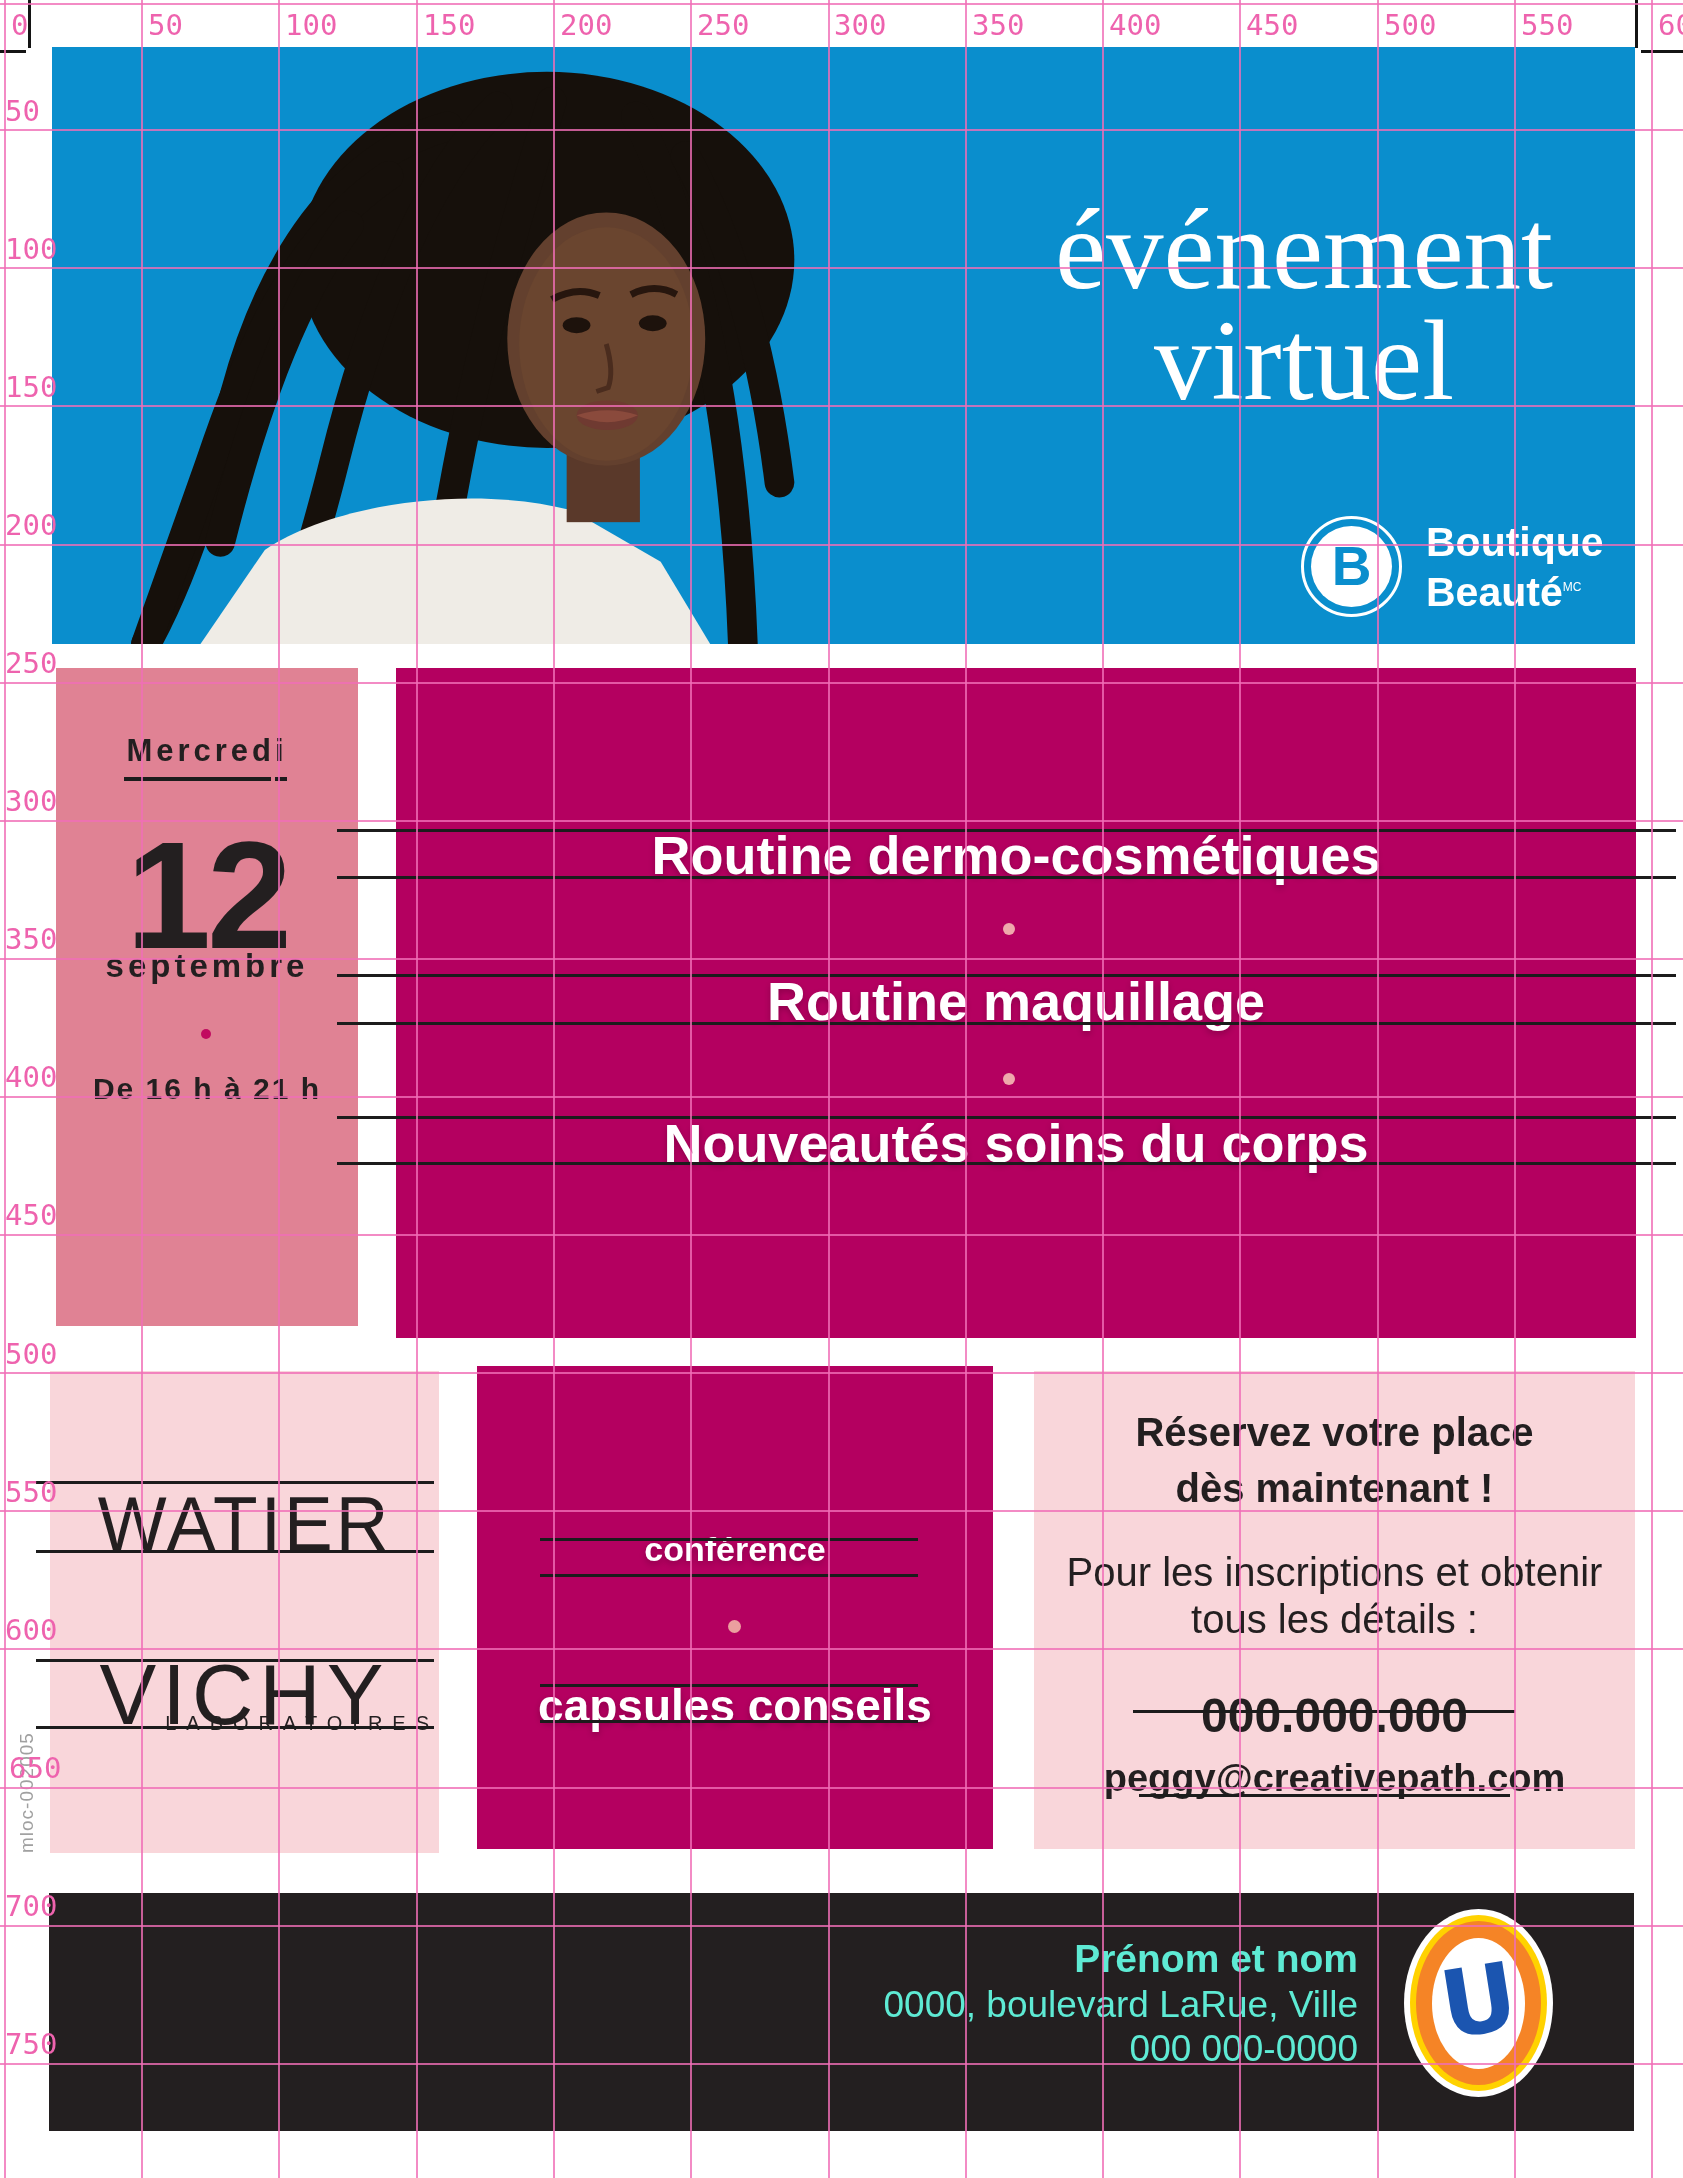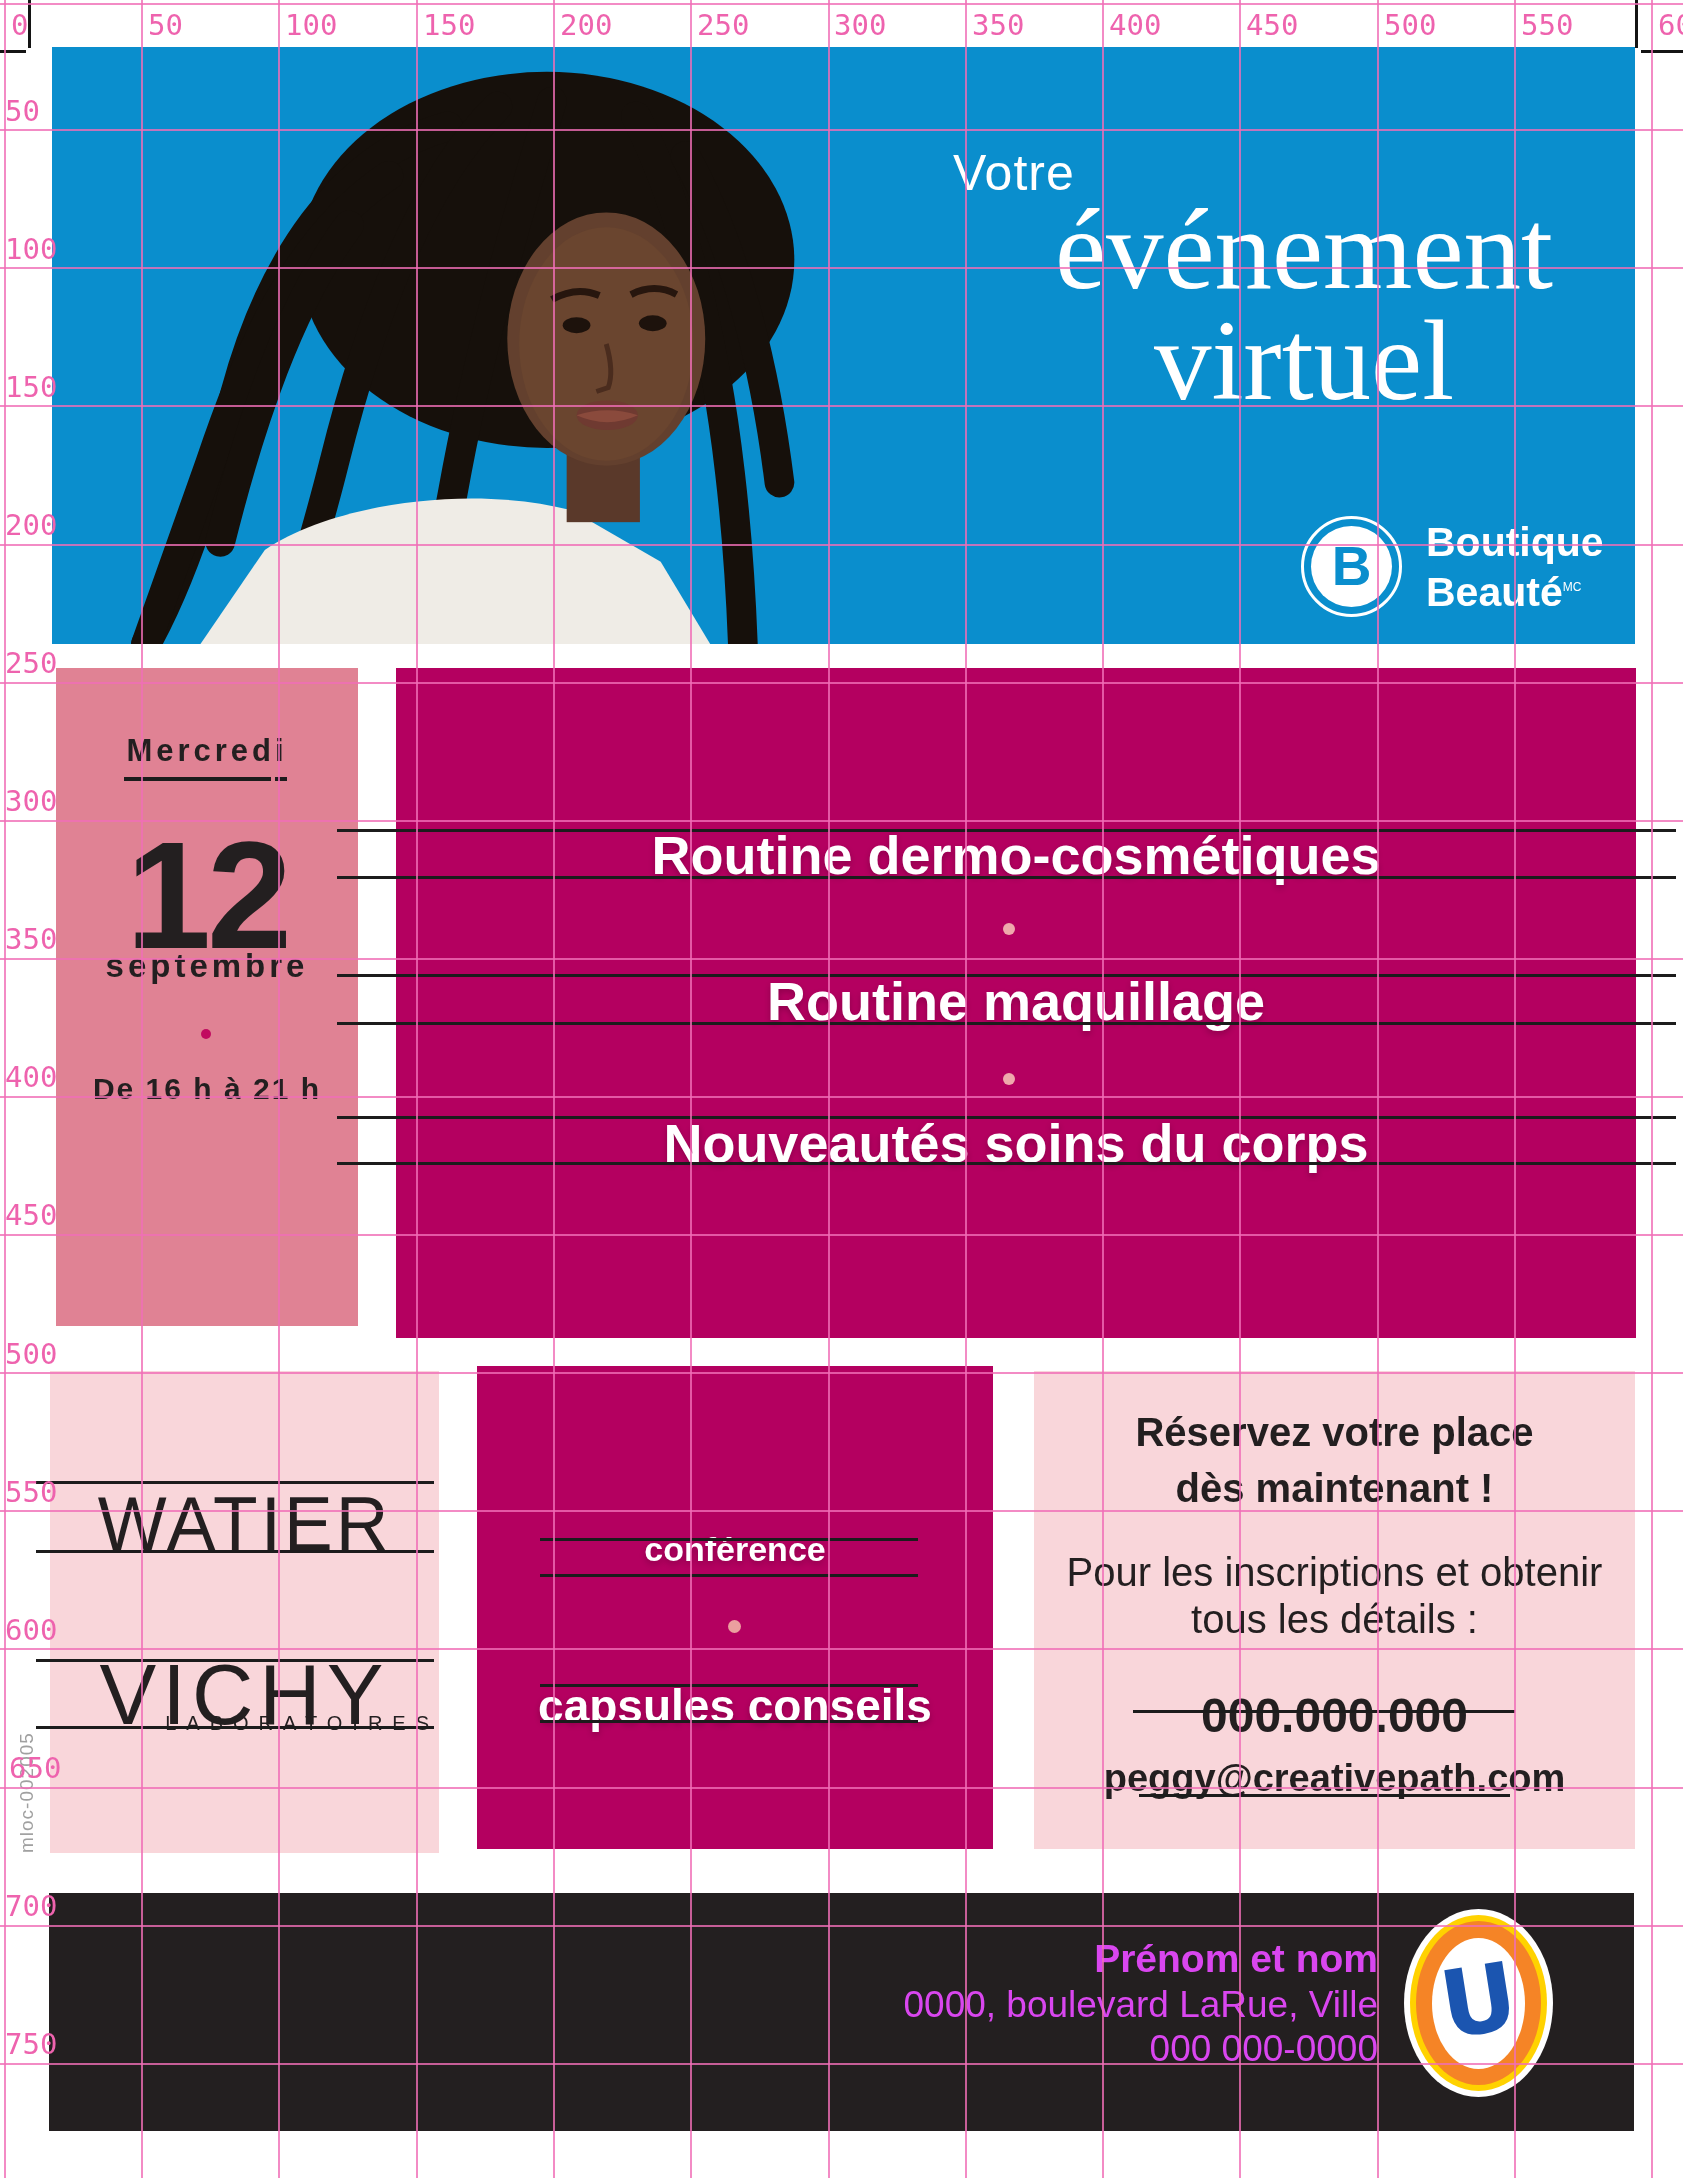--- a/index.html
+++ b/index.html
@@ -55,21 +55,20 @@
       <ellipse cx="560" cy="295" rx="100" ry="128" fill="#63402e"></ellipse>
       <ellipse cx="560" cy="300" rx="88" ry="118" fill="#6a452f"></ellipse>
       <path d="M505,255 q25,-14 48,-4" stroke="#27160e" stroke-width="7" fill="none"></path>
       <path d="M585,250 q24,-12 46,0" stroke="#27160e" stroke-width="7" fill="none"></path>
       <ellipse cx="530" cy="281" rx="14" ry="8" fill="#1d120c"></ellipse>
       <ellipse cx="607" cy="279" rx="14" ry="8" fill="#1d120c"></ellipse>
       <path d="M560,300 q8,28 2,44 l-12,4" stroke="#4a2c1e" stroke-width="5" fill="none"></path>
       <ellipse cx="561" cy="372" rx="31" ry="15" fill="#6f3a31"></ellipse>
       <path d="M530,372 q31,-10 62,0 q-31,14 -62,0" fill="#8a4a3c"></path>
     </svg>
-    <div class="abs kicker">Votre</div>
     <div class="abs bigtitle">
       <div>événement</div>
       <div>virtuel</div>
     </div>
 
     <div class="abs" style="left:1249px;top:467px;width:337px;height:109px;">
       <div class="abs" style="left:0;top:2px;width:95px;height:95px;border:3px solid #fff;border-radius:50%;"></div>
       <div class="abs" style="left:10px;top:12px;width:81px;height:81px;background:#fff;border-radius:50%;text-align:center;">
         <span style="color:#0a8ecd;font-weight:700;font-size:55px;line-height:81px;">B</span>
       </div>
@@ -134,21 +133,21 @@
       <div>Pour les inscriptions et obtenir</div>
       <div>tous les détails :</div>
     </div>
     <div class="abs ctr" style="top:297px;font-size:48px;font-weight:700;margin-top:20px;">000.000.000</div>
     <div class="abs" style="left:99px;top:339px;width:382px;height:3px;background:#1c1c1c;"></div>
     <div class="abs ctr" style="top:386px;font-size:38px;font-weight:700;">peggy@creativepath.com</div>
     <div class="abs" style="left:105px;top:423px;width:371px;height:3px;background:#1c1c1c;"></div>
   </div>
 
   <div id="footerbar" class="abs">
-    <div class="abs" style="left:640px;top:42px;width:689px;text-align:right;color:#d946ef;">
+    <div class="abs" style="left:620px;top:42px;width:689px;text-align:right;color:#5eead4;">
       <div style="font-size:39px;font-weight:700;line-height:48px;">Prénom et nom</div>
       <div style="font-size:37px;font-weight:400;line-height:44px;">0000, boulevard LaRue, Ville</div>
       <div style="font-size:37px;font-weight:400;line-height:44px;">000 000-0000</div>
     </div>
     <div class="abs" style="left:1355px;top:16px;width:149px;height:188px;">
       <div class="abs" style="left:0;top:0;width:149px;height:188px;background:#fff;border-radius:50%;"></div>
       <div class="abs" style="left:6px;top:6px;width:137px;height:176px;background:#ffd200;border-radius:50%;"></div>
       <div class="abs" style="left:12px;top:12px;width:125px;height:164px;background:#f58426;border-radius:50%;"></div>
       <div class="abs" style="left:28px;top:29px;width:93px;height:131px;background:#fff;border-radius:50%;text-align:center;">
         <span style="display:inline-block;color:#1b55b0;font-family:'DejaVu Sans',sans-serif;font-weight:700;font-size:93px;line-height:127px;transform:rotate(-9deg);">U</span>

